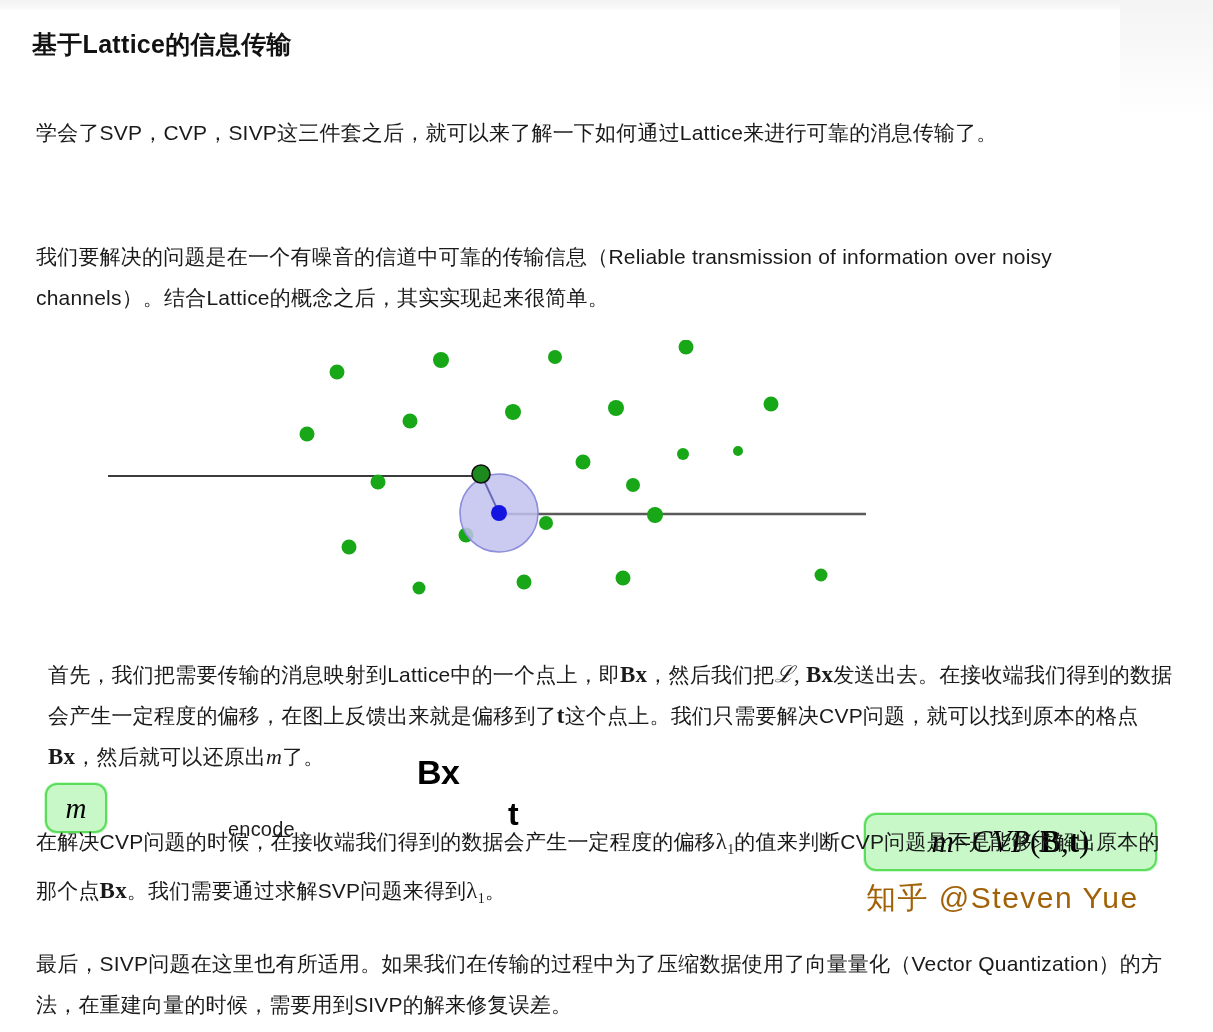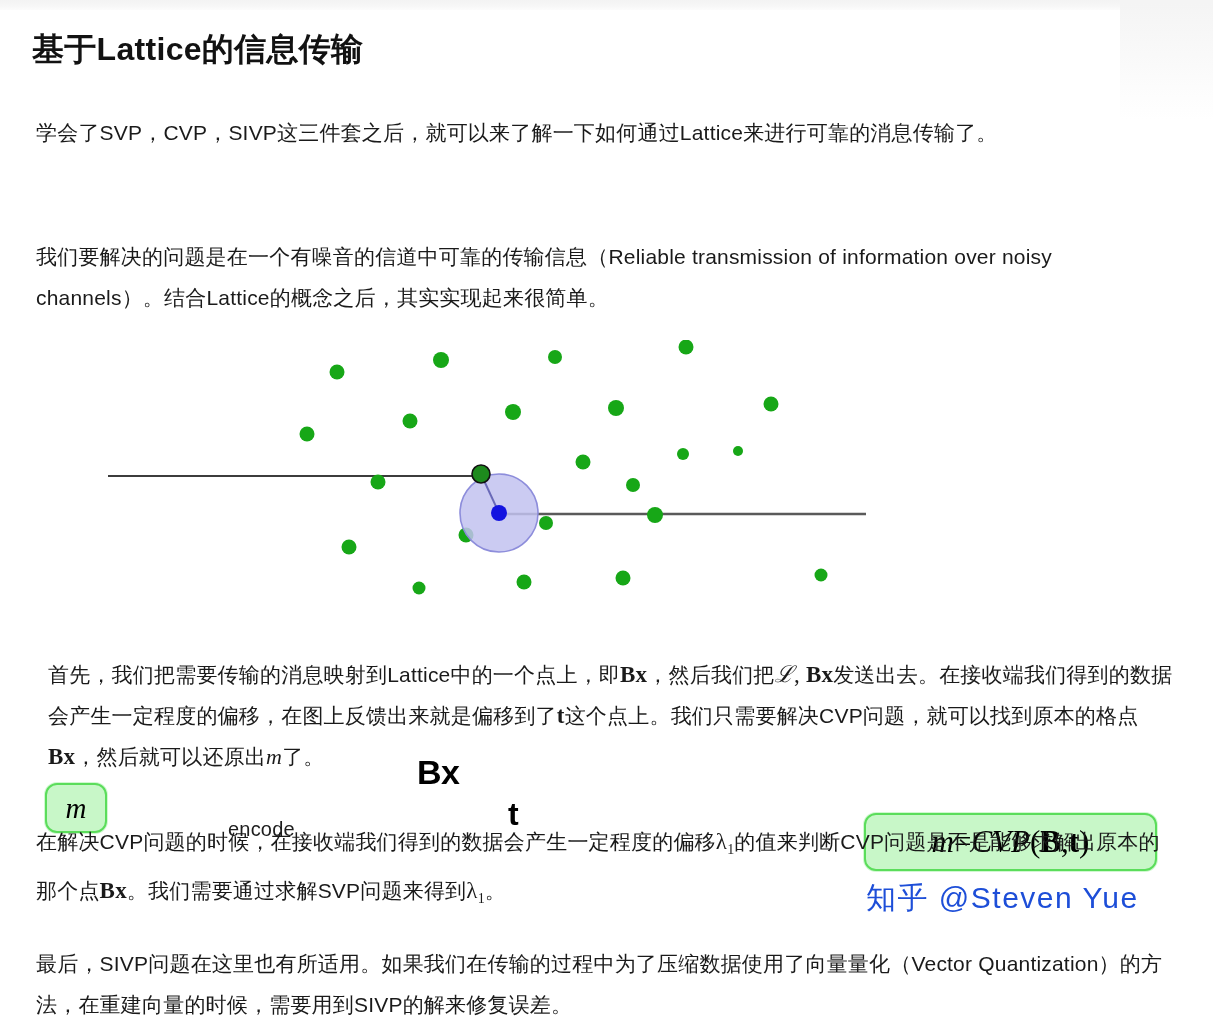--- a/index.html
+++ b/index.html
@@ -39,21 +39,21 @@
   }
 
   .content {
     position: absolute;
     left: 32px;
     top: 0;
     width: 1150px;
   }
 
   h1.article-title {
-    font-size: 32px;
+    font-size: 25px;
     font-weight: bold;
     letter-spacing: 0.3px;
     margin: 18px 0 0 0;
     color: #121212;
     line-height: 1.35;
   }
 
   p.para {
     font-size: 21px;
     line-height: 41px;
@@ -141,21 +141,21 @@
   }
   #node-cvp .it { font-style: italic; }
   #node-cvp .bd { font-weight: bold; font-style: normal; }
 
   .watermark {
     position: absolute;
     left: 866px;
     top: 538px;
     font-family: "Liberation Sans", sans-serif;
     font-size: 30px;
-    color: #1d4ed8;
+    color: #a16207;
     letter-spacing: 1.5px;
     white-space: nowrap;
   }
 </style>
 </head>
 <body>
 
 <div id="top-band"></div>
 <div id="top-right-wash"></div>
 

